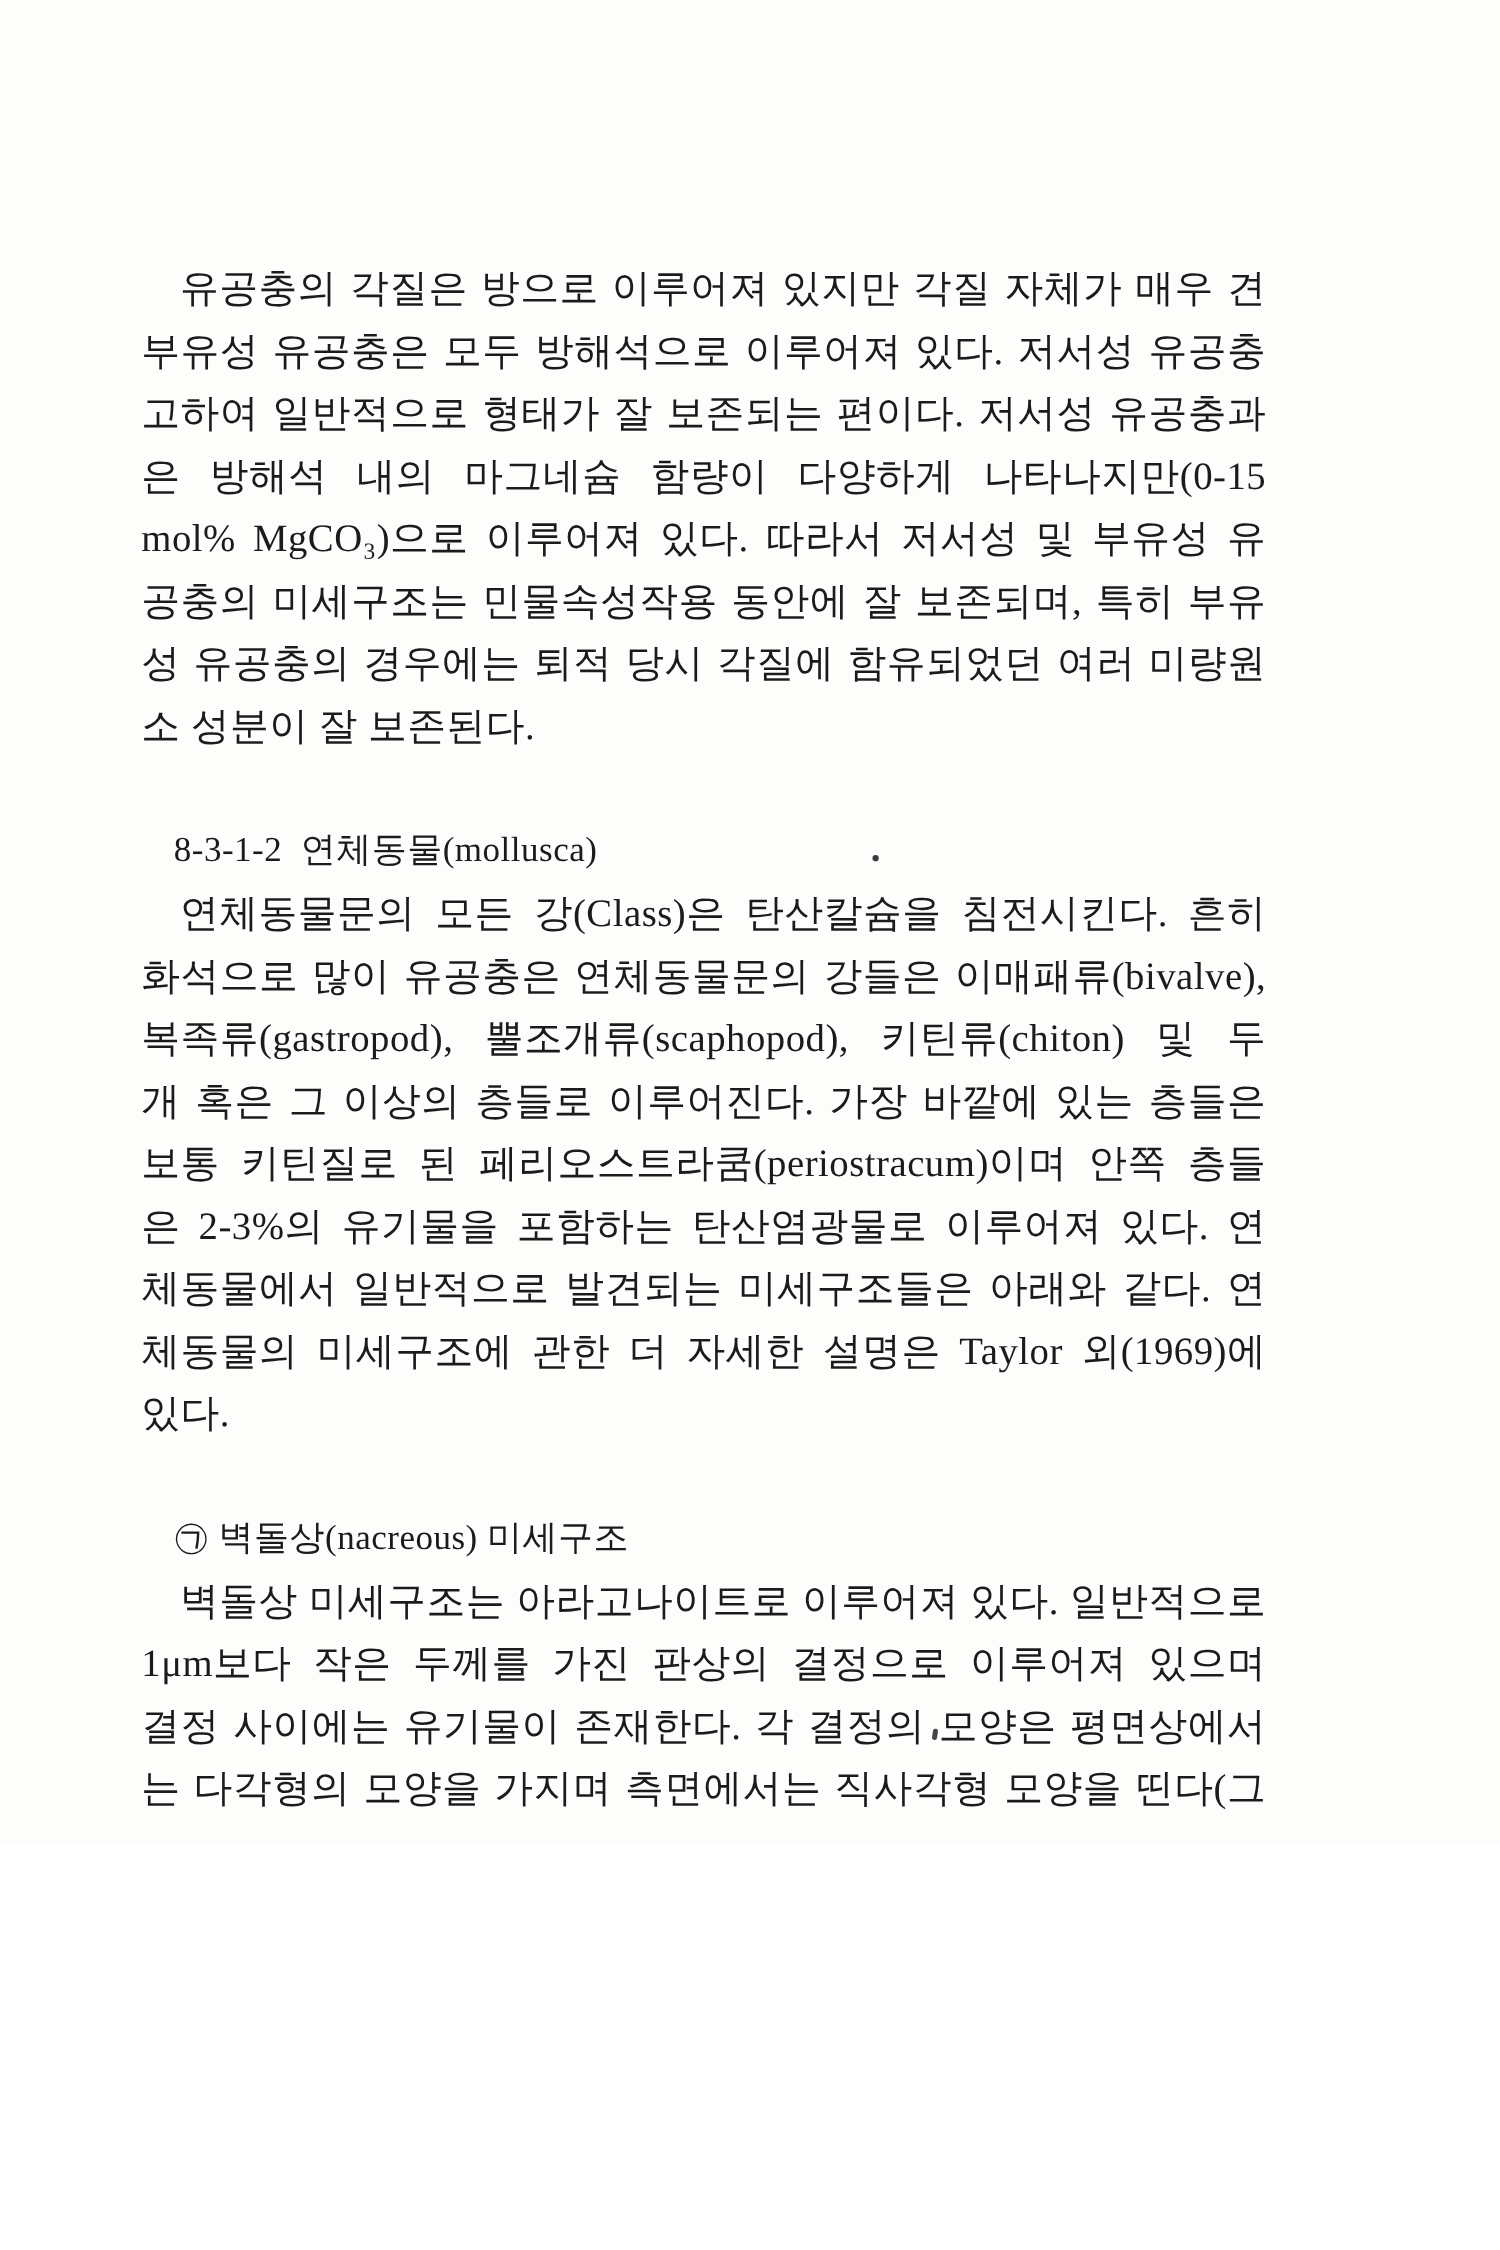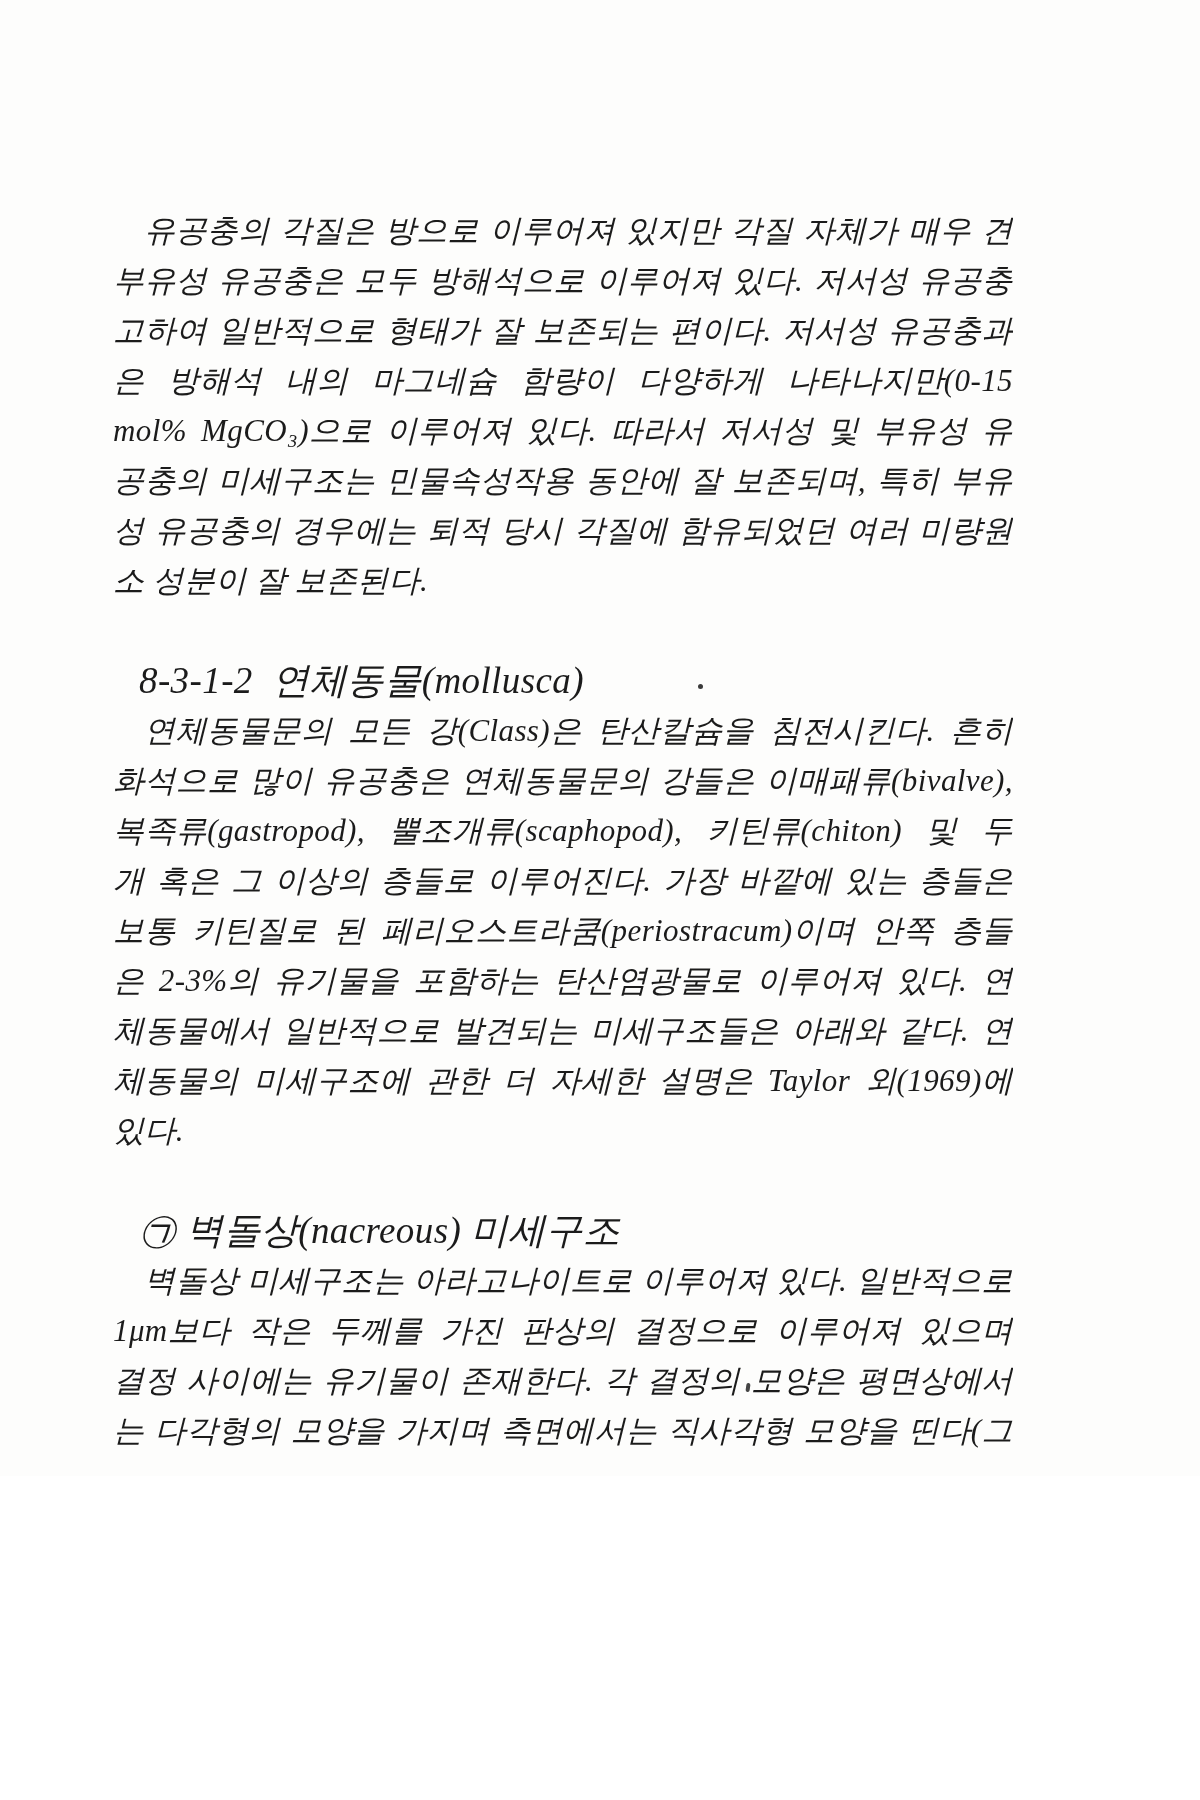--- a/index.html
+++ b/index.html
@@ -4,21 +4,20 @@
 <style>
   html, body { margin: 0; padding: 0; background: #ffffff; }
   .page {
     position: relative;
     width: 1200px;
     height: 1476px;
     background: #fdfdfc;
     overflow: hidden;
     font-family: "Liberation Serif", "DejaVu Serif", serif;
     color: #1b1b1b;
-    font-style: italic;
   }
   .text-block {
     position: absolute;
     left: 113px;
     top: 206px;
     width: 900px;
   }
   .paragraph { margin: 0; }
   .line {
     font-size: 31px;
@@ -27,21 +26,21 @@
     overflow: hidden;
     text-align: justify;
     text-align-last: justify;
     text-justify: inter-word;
     letter-spacing: 0.4px;
     word-break: keep-all;
   }
   .line.indent { padding-left: 31px; }
   .line.flush { text-align: center; text-align-last: left; }
   .heading-line {
-    font-size: 37px;
+    font-size: 28px;
     line-height: 50px;
     height: 50px;
     margin-top: 50px;
     padding-left: 26px;
     text-align: left;
     letter-spacing: 0.4px;
     white-space: pre-wrap;
   }
   .footer {
     position: absolute;

